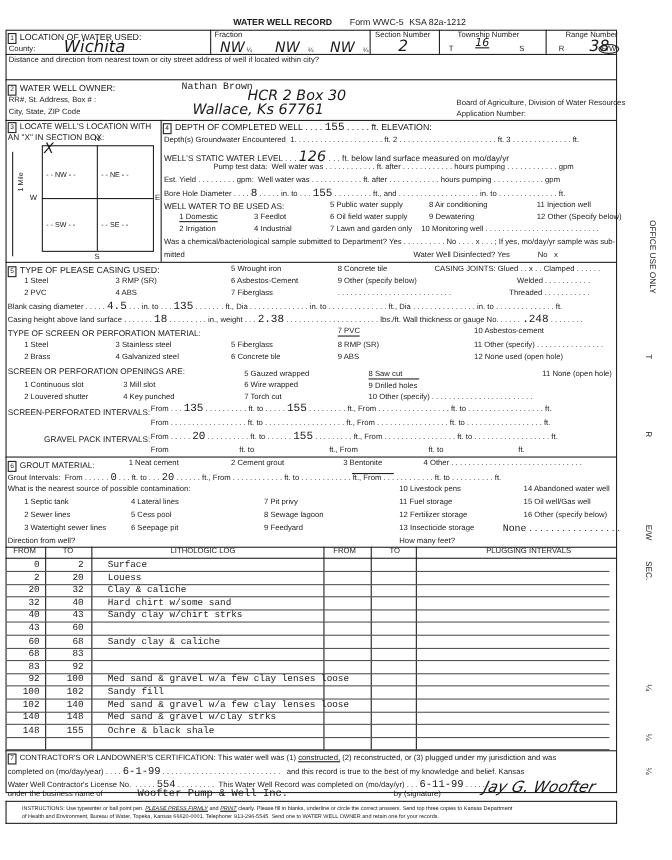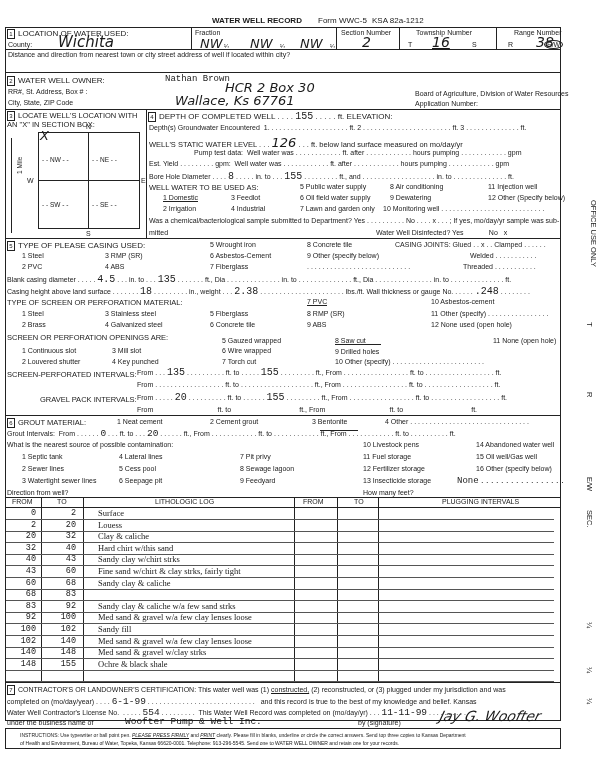--- a/index.html
+++ b/index.html
@@ -8,21 +8,21 @@
   .hw{font-family:"DejaVu Sans",sans-serif;font-style:italic;}
   .tw{font-family:"Liberation Mono",monospace;}
   .hline{position:absolute;height:0;border-top:1px solid #222;}
   .vline{position:absolute;width:0;border-left:1px solid #222;}
   .box{position:absolute;border:1px solid #222;}
   .num{display:inline-block;border:1px solid #222;width:6px;height:8px;font-size:6px;text-align:center;line-height:8px;margin-right:3px;}
   .vert{position:absolute;transform:rotate(90deg);transform-origin:left top;font-size:8px;white-space:nowrap;}
   .logrow{position:absolute;left:6px;width:548px;height:11px;border-bottom:1px solid #555;}
   .logrow .f{position:absolute;left:0;width:30px;text-align:right;font-family:"Liberation Mono",monospace;font-size:8.5px;}
   .logrow .t{position:absolute;left:38px;width:32px;text-align:right;font-family:"Liberation Mono",monospace;font-size:8.5px;}
-  .logrow .d{position:absolute;left:92px;font-family:Liberation Serif, serif;font-size:8.5px;white-space:nowrap;text-align:center;}
+  .logrow .d{position:absolute;left:92px;font-family:Liberation Mono, monospace;font-size:8.5px;white-space:nowrap;text-align:center;}
   u{text-decoration:underline;}
 </style>
 </head>
 <body>
 
 <div class="abs" style="left:212px;top:16px;font-size:8px;font-weight:bold;">WATER WELL RECORD</div>
 <div class="abs" style="left:318px;top:16px;font-size:8px;">Form WWC-5</div>
 <div class="abs" style="left:372px;top:16px;font-size:8px;">KSA 82a-1212</div>
 
 <div class="box" style="left:5px;top:27px;width:554px;height:692px;"></div>
@@ -37,21 +37,21 @@
 <div class="abs hw" style="left:250px;top:36px;font-size:13px;">NW</div>
 <div class="abs" style="left:280px;top:43px;font-size:6px;">¼</div>
 <div class="abs hw" style="left:300px;top:36px;font-size:13px;">NW</div>
 <div class="abs" style="left:330px;top:43px;font-size:6px;">¼</div>
 <div class="vline" style="left:336px;top:27px;height:22px;"></div>
 <div class="abs" style="left:341px;top:29px;font-size:7px;">Section Number</div>
 <div class="abs hw" style="left:362px;top:34px;font-size:14px;">2</div>
 <div class="vline" style="left:399px;top:27px;height:22px;"></div>
 <div class="abs" style="left:416px;top:29px;font-size:7px;">Township Number</div>
 <div class="abs" style="left:408px;top:41px;font-size:7px;">T</div>
-<div class="abs hw" style="left:432px;top:34px;font-size:14px;text-decoration:underline;">16</div>
+<div class="abs hw" style="left:432px;top:34px;font-size:10px;text-decoration:underline;">16</div>
 <div class="abs" style="left:472px;top:41px;font-size:7px;">S</div>
 <div class="vline" style="left:496px;top:27px;height:22px;"></div>
 <div class="abs" style="left:514px;top:29px;font-size:7px;">Range Number</div>
 <div class="abs" style="left:508px;top:41px;font-size:7px;">R</div>
 <div class="abs hw" style="left:536px;top:34px;font-size:14px;">38</div>
 <div class="abs" style="left:544px;top:40px;font-size:7px;border:1px solid #222;border-radius:50%;padding:0 2px;">E/W</div>
 <div class="hline" style="left:5px;top:49px;width:555px;"></div>
 <div class="abs" style="left:8px;top:51px;font-size:7px;">Distance and direction from nearest town or city street address of well if located within city?</div>
 <div class="hline" style="left:5px;top:72px;width:555px;"></div>
 
@@ -211,45 +211,43 @@
       <span class="d">Louess</span>
     </div>
     <div class="logrow" style="top: 531.2px;">
       <span class="f">20</span>
       <span class="t">32</span>
       <span class="d">Clay &amp; caliche</span>
     </div>
     <div class="logrow" style="top: 542.8px;">
       <span class="f">32</span>
       <span class="t">40</span>
-      <span class="d">Hard chirt w/this sand</span>
+      <span class="d">Hard chirt w/some sand</span>
     </div>
     <div class="logrow" style="top: 554.4px;">
       <span class="f">40</span>
       <span class="t">43</span>
       <span class="d">Sandy clay w/chirt strks</span>
     </div>
     <div class="logrow" style="top: 566px;">
       <span class="f">43</span>
       <span class="t">60</span>
-      <span class="d">Fine sand w/chirt &amp; clay strks, fairly tight</span>
     </div>
     <div class="logrow" style="top: 577.6px;">
       <span class="f">60</span>
       <span class="t">68</span>
       <span class="d">Sandy clay &amp; caliche</span>
     </div>
     <div class="logrow" style="top: 589.2px;">
       <span class="f">68</span>
       <span class="t">83</span>
     </div>
     <div class="logrow" style="top: 600.8px;">
       <span class="f">83</span>
       <span class="t">92</span>
-      <span class="d">Sandy clay &amp; caliche w/a few sand strks</span>
     </div>
     <div class="logrow" style="top: 612.4px;">
       <span class="f">92</span>
       <span class="t">100</span>
       <span class="d">Med sand &amp; gravel w/a few clay lenses loose</span>
     </div>
     <div class="logrow" style="top: 624px;">
       <span class="f">100</span>
       <span class="t">102</span>
       <span class="d">Sandy fill</span>
@@ -273,21 +271,21 @@
       <span class="f"></span>
       <span class="t"></span>
       <span class="d"></span>
     </div>
   </div>
 
 <div class="hline" style="left:5px;top:682px;width:555px;"></div>
 
 <div class="abs" style="left:7px;top:685px;font-size:7px;"><span class="num">7</span><span>CONTRACTOR'S OR LANDOWNER'S CERTIFICATION: This water well was (1)</span> <u>constructed,</u> <span>(2) reconstructed, or (3) plugged under my jurisdiction and was</span></div>
 <div class="abs" style="left:7px;top:696px;font-size:7px;"><span>completed on (mo/day/year)</span> . . . . <span class="tw" style="font-size:9.5px;">6-1-99</span> . . . . . . . . . . . . . . . . . . . . . . . . . . . . &nbsp; <span>and this record is true to the best of my knowledge and belief. Kansas</span></div>
-<div class="abs" style="left:7px;top:707px;font-size:7px;"><span>Water Well Contractor's License No.</span> &nbsp;. . . . . <span class="tw" style="font-size:9.5px;">554</span> . . . . . . . . . &nbsp;<span>This Water Well Record was completed on (mo/day/yr)</span> . . . <span class="tw" style="font-size:9.5px;">11-11-99</span> . . . . . . . . . .</div>
+<div class="abs" style="left:7px;top:707px;font-size:7px;"><span>Water Well Contractor's License No.</span> &nbsp;. . . . . <span class="tw" style="font-size:9.5px;">554</span> . . . . . . . . . &nbsp;<span>This Water Well Record was completed on (mo/day/yr)</span> . . . <span class="tw" style="font-size:9.5px;">6-11-99</span> . . . . . . . . . .</div>
 <div class="abs" style="left:7px;top:719px;font-size:7px;">under the business name of</div>
 <div class="abs tw" style="left:125px;top:716px;font-size:9.5px;">Woofter Pump &amp; Well Inc.</div>
 <div class="abs" style="left:358px;top:719px;font-size:7px;">by (signature)</div>
 <div class="abs hw" style="left:440px;top:708px;font-size:14px;transform:skewX(-15deg);">Jay G. Woofter</div>
 <div class="hline" style="left:5px;top:728px;width:555px;"></div>
 
 <div class="abs" style="left:20px;top:732px;font-size:5px;"><span>INSTRUCTIONS: Use typewriter or ball point pen.</span> <u><i>PLEASE PRESS FIRMLY</i></u> <span>and</span> <u><i>PRINT</i></u> <span>clearly. Please fill in blanks, underline or circle the correct answers. Send top three copies to Kansas Department</span></div>
 <div class="abs" style="left:20px;top:740px;font-size:5px;">of Health and Environment, Bureau of Water, Topeka, Kansas 66620-0001. Telephone: 913-296-5545. Send one to WATER WELL OWNER and retain one for your records.</div>
 <div class="box" style="left:5px;top:728px;width:554px;height:20px;border-top:none;"></div>
 

